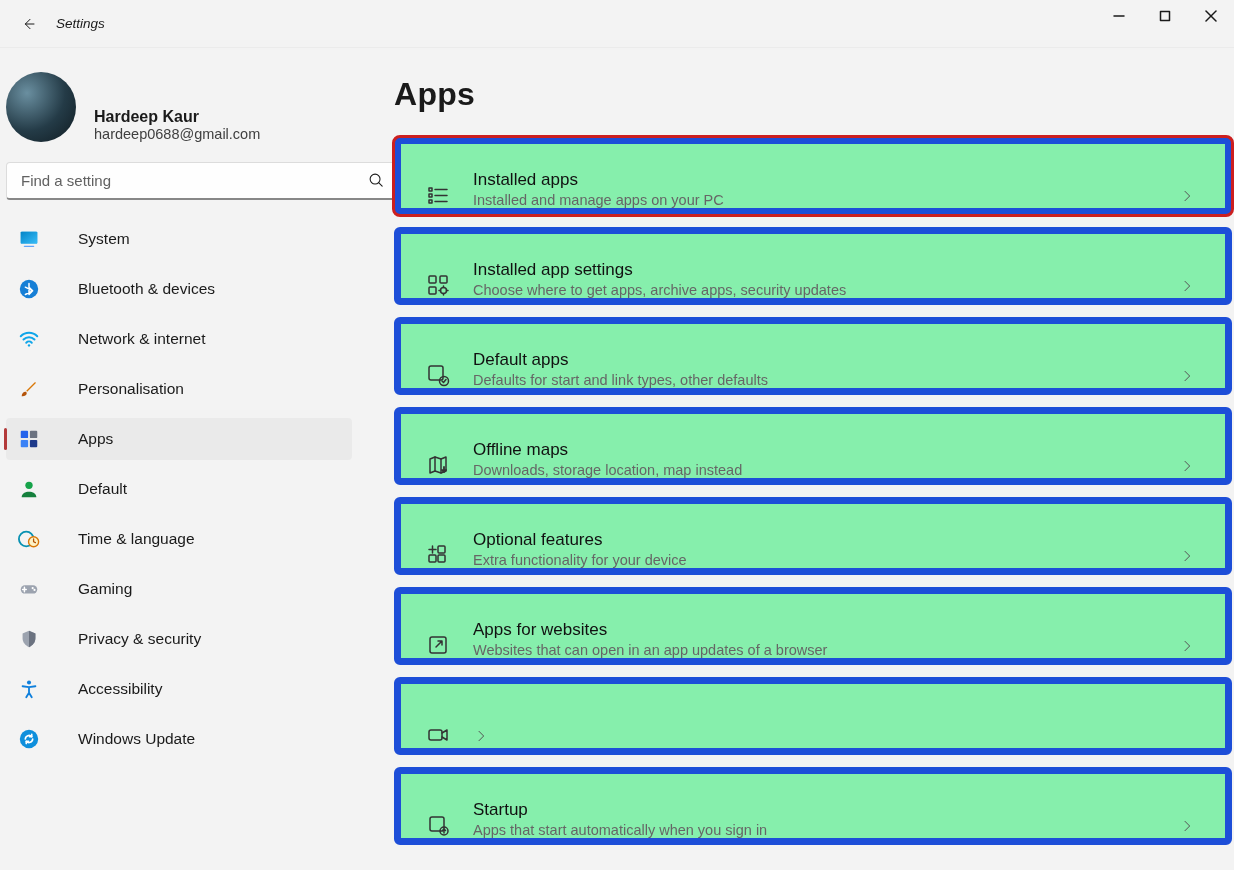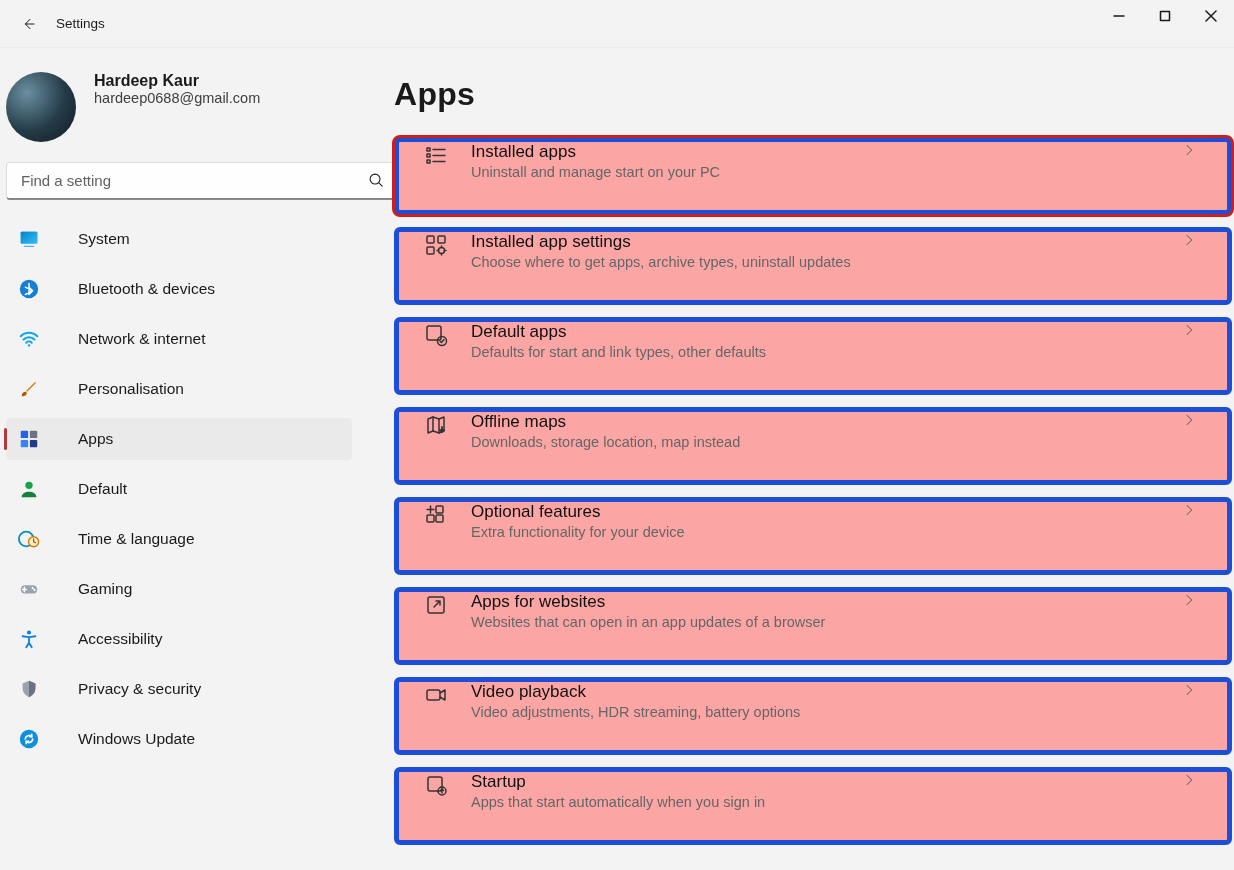--- a/index.html
+++ b/index.html
@@ -24,41 +24,42 @@
   }
   .back-btn {
     width: 32px; height: 32px;
     display:flex; align-items:center; justify-content:center;
     border-radius: 4px;
   }
   .title-text {
     margin-left: 12px;
     font-size: 13.5px;
     color: #1a1a1a;
+    font-style: italic;
   }
   .win-controls {
     position: absolute;
     right: 0; top: 0;
     display: flex;
   }
   .win-btn {
     width: 46px; height: 32px;
     display:flex; align-items:center; justify-content:center;
   }
   
   .main {
     display: flex;
     height: calc(100% - 48px);
   }
   .sidebar {
     width: 356px;
     padding: 16px 0 0 6px;
   }
   .profile {
-    display:flex; align-items:flex-start;
+    display:flex; align-items:flex-end;
     padding: 8px 10px 16px 0;
   }
   .avatar {
     width: 70px; height: 70px;
     border-radius: 50%;
     margin-right: 18px;
     background: radial-gradient(circle at 30% 30%, #6a8fa0 0%, #243b47 55%, #0f1a20 100%);
     flex-shrink:0;
   }
   .profile-name { font-size: 16px; font-weight: 600; }
@@ -112,27 +113,27 @@
     padding: 28px 0 0 38px;
   }
   .page-title {
     font-size: 32px;
     font-weight: 600;
     margin-bottom: 24px;
     letter-spacing: 0.3px;
   }
   .cards {}
   .card {
-    background: #fca5a5;
-    border: 5px solid #1d4ed8;
+    background: #86efac;
+    border: 7px solid #1d4ed8;
     border-radius: 6px;
     height: 78px;
     margin-bottom: 12px;
     display:flex;
-    align-items:flex-start;
+    align-items:flex-end;
     padding: 0 30px 0 24px;
     cursor:pointer;
     width: 838px;
   }
   .card.highlighted {
     outline: 3px solid #cc1f1f;
     outline-offset: -1px;
   }
   .card-icon {
     width: 26px; height: 26px;
@@ -289,35 +290,35 @@
               <circle cx="18" cy="13" r="1.2" fill="#fff" stroke="none"></circle>
               <path d="M7 10v5M5 12.5h4" stroke="#fff" stroke-width="1.6"></path>
             </svg>
         </div>
         <div class="nav-label">Gaming</div>
       </div>
 
       <div class="nav-item">
         <div class="nav-icon">
           <svg width="22" height="22" viewBox="0 0 24 24">
+              <path d="M12 3l7 3v5c0 5-3 8-7 10-4-2-7-5-7-10V6l7-3z" fill="#9ca3af" stroke="none"></path>
+              <path d="M12 3l7 3v5c0 5-3 8-7 10V3z" fill="#6b7280" stroke="none"></path>
+            </svg>
+        </div>
+        <div class="nav-label">Privacy &amp; security</div>
+      </div>
+
+      <div class="nav-item">
+        <div class="nav-icon">
+          <svg width="22" height="22" viewBox="0 0 24 24">
               <circle cx="12" cy="5" r="2.2" fill="#0e7fdc" stroke="none"></circle>
               <path d="M5 9l7 1 7-1M12 10v6m0 0l-3 5m3-5l3 5" stroke="#0e7fdc" stroke-width="2"></path>
             </svg>
         </div>
         <div class="nav-label">Accessibility</div>
-      </div>
-
-      <div class="nav-item">
-        <div class="nav-icon">
-          <svg width="22" height="22" viewBox="0 0 24 24">
-              <path d="M12 3l7 3v5c0 5-3 8-7 10-4-2-7-5-7-10V6l7-3z" fill="#9ca3af" stroke="none"></path>
-              <path d="M12 3l7 3v5c0 5-3 8-7 10V3z" fill="#6b7280" stroke="none"></path>
-            </svg>
-        </div>
-        <div class="nav-label">Privacy &amp; security</div>
       </div>
 
       <div class="nav-item">
         <div class="nav-icon">
           <svg width="22" height="22" viewBox="0 0 24 24">
               <circle cx="12" cy="12" r="10" fill="#0e8fdc" stroke="none"></circle>
               <path d="M8 12a4 4 0 0 1 7-2.5M16 12a4 4 0 0 1-7 2.5" stroke="#fff" stroke-width="1.8"></path>
               <path d="M15 7v2.5h-2.5M9 17v-2.5h2.5" stroke="#fff" stroke-width="1.8"></path>
             </svg>
         </div>
@@ -337,42 +338,42 @@
               <rect x="3" y="5" width="3" height="3"></rect>
               <rect x="3" y="11" width="3" height="3"></rect>
               <rect x="3" y="17" width="3" height="3"></rect>
               <line x1="9" y1="6.5" x2="21" y2="6.5"></line>
               <line x1="9" y1="12.5" x2="21" y2="12.5"></line>
               <line x1="9" y1="18.5" x2="21" y2="18.5"></line>
             </svg>
         </div>
         <div class="card-text">
           <div class="card-title">Installed apps</div>
-          <div class="card-sub">Uninstall and manage start on your PC</div>
+          <div class="card-sub">Installed and manage apps on your PC</div>
         </div>
         <div class="card-chevron">
           <svg width="16" height="16" viewBox="0 0 24 24">
               <path d="M9 5l7 7-7 7"></path>
             </svg>
         </div>
       </div>
 
       <div class="card">
         <div class="card-icon">
           <svg width="24" height="24" viewBox="0 0 24 24">
               <rect x="3" y="3" width="7" height="7" rx="1"></rect>
               <rect x="14" y="3" width="7" height="7" rx="1"></rect>
               <rect x="3" y="14" width="7" height="7" rx="1"></rect>
               <circle cx="17.5" cy="17.5" r="3"></circle>
               <path d="M17.5 13v1.5M17.5 20.5V22M13 17.5h1.5M20.5 17.5H22"></path>
             </svg>
         </div>
         <div class="card-text">
           <div class="card-title">Installed app settings</div>
-          <div class="card-sub">Choose where to get apps, archive types, uninstall updates</div>
+          <div class="card-sub">Choose where to get apps, archive apps, security updates</div>
         </div>
         <div class="card-chevron">
           <svg width="16" height="16" viewBox="0 0 24 24">
               <path d="M9 5l7 7-7 7"></path>
             </svg>
         </div>
       </div>
 
       <div class="card">
         <div class="card-icon">
@@ -450,24 +451,20 @@
         </div>
       </div>
 
       <div class="card">
         <div class="card-icon">
           <svg width="24" height="24" viewBox="0 0 24 24">
               <rect x="3" y="7" width="13" height="10" rx="2"></rect>
               <path d="M16 10l5-3v10l-5-3"></path>
             </svg>
         </div>
-        <div class="card-text">
-          <div class="card-title">Video playback</div>
-          <div class="card-sub">Video adjustments, HDR streaming, battery options</div>
-        </div>
         <div class="card-chevron">
           <svg width="16" height="16" viewBox="0 0 24 24">
               <path d="M9 5l7 7-7 7"></path>
             </svg>
         </div>
       </div>
 
       <div class="card">
         <div class="card-icon">
           <svg width="24" height="24" viewBox="0 0 24 24">

